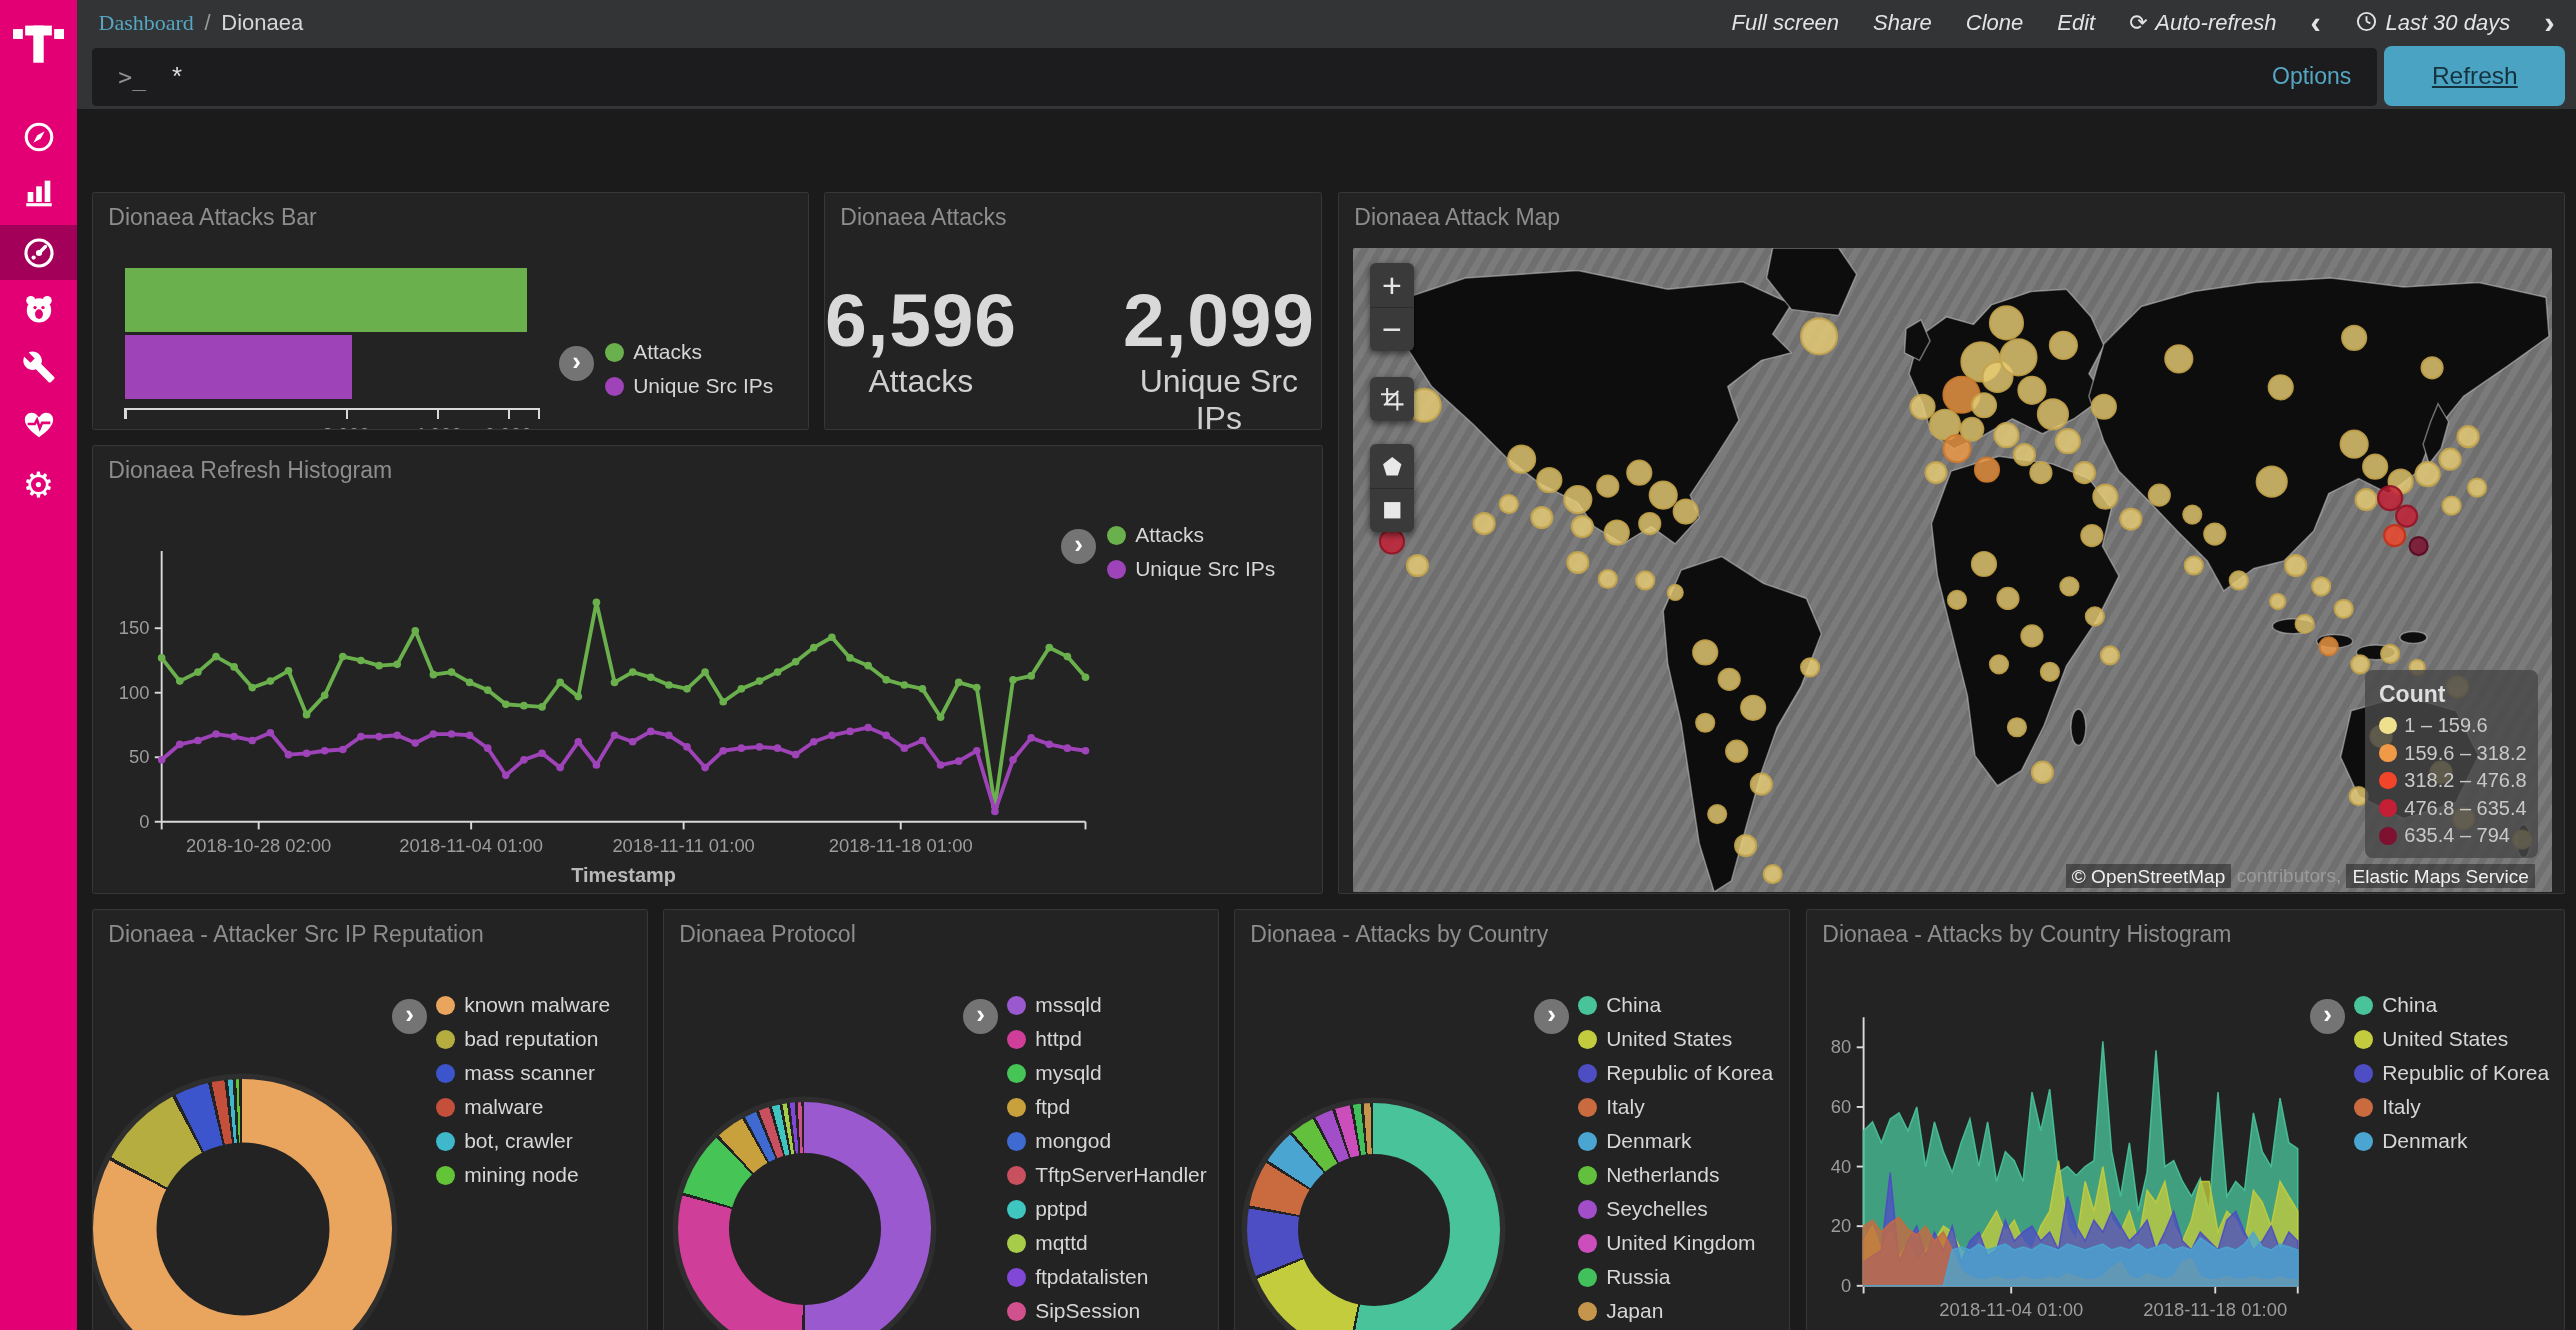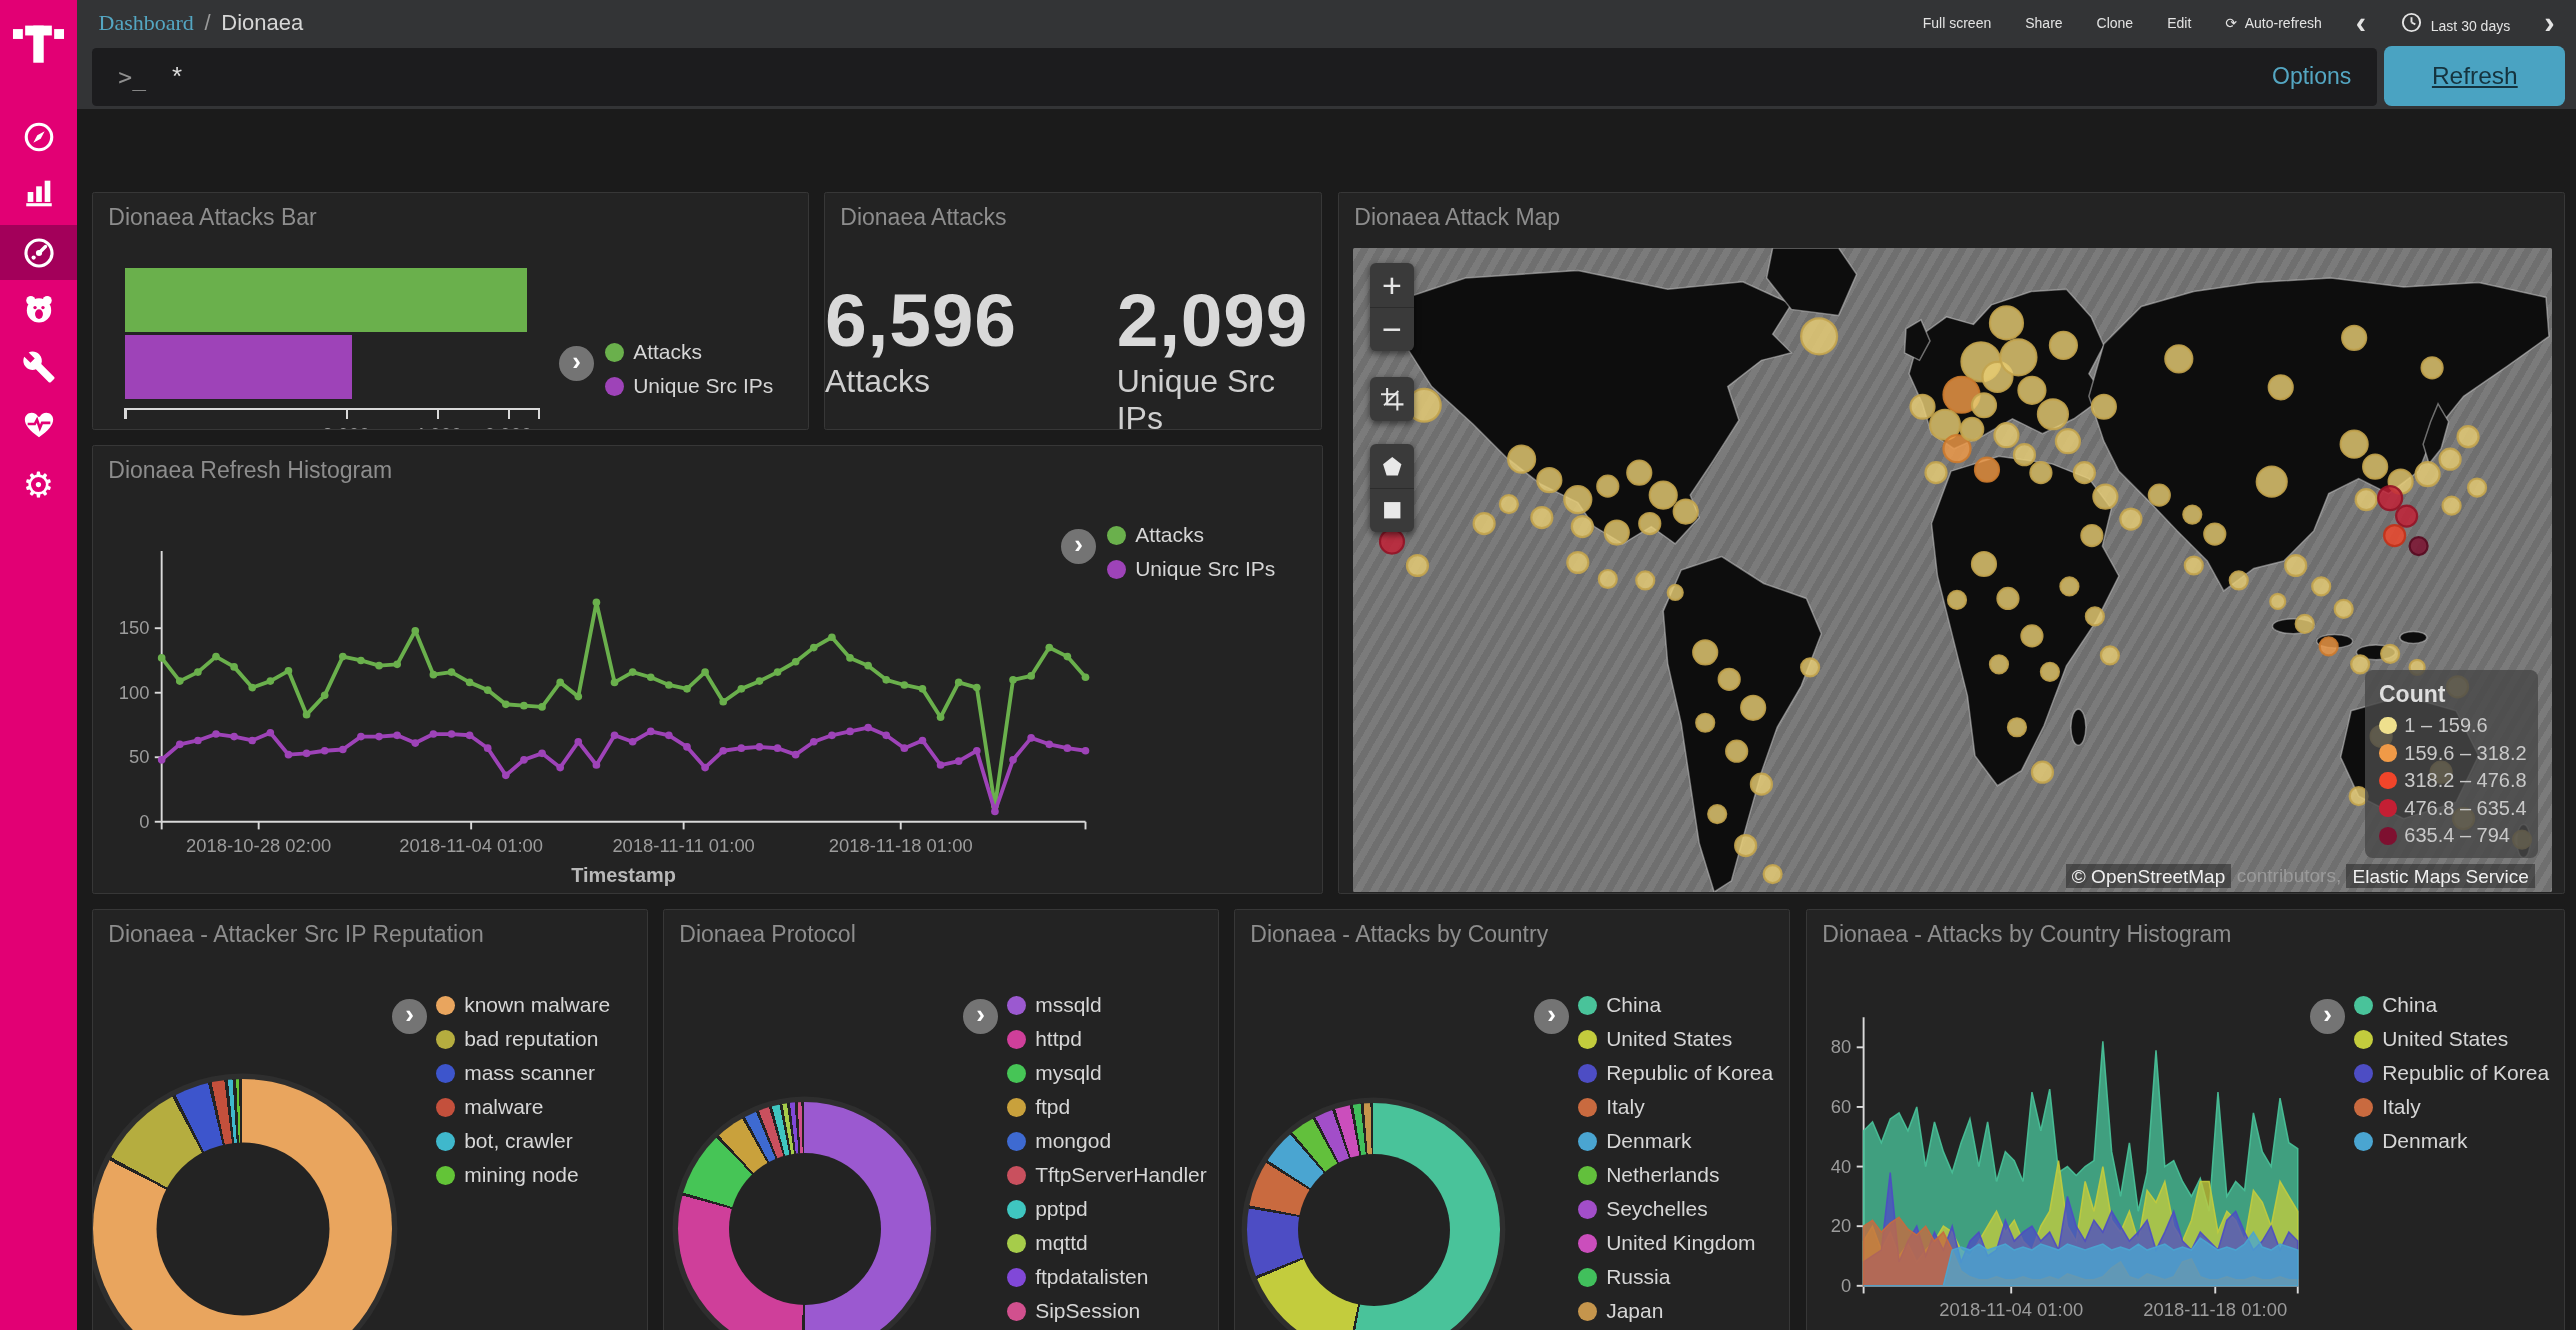--- a/index.html
+++ b/index.html
@@ -15,21 +15,21 @@
   .side-item svg { width:34px; height:34px; }
   .gear-glyph { font-size:35px; color:#fff; line-height:1; }
 
   
   .topnav { position:absolute; left:77px; top:0; width:2499px; height:46px; background:#333436;
     display:flex; align-items:center; padding:0 21.5px; }
   .crumb-root { color:#54a6c2; font-size:22px; cursor:pointer;font-family:Liberation Serif, serif; }
   .crumb-sep { color:#9a9a9a; font-size:22px; margin:0 10.7px; }
   .crumb-cur { color:#d6d6d6; font-size:22px; }
   .nav-right { margin-left:auto; display:flex; align-items:center; gap:34px; }
-  .nav-link { color:#e3e3e3; font-size:14px; cursor:pointer; white-space:nowrap; }
+  .nav-link { color:#e3e3e3; font-size:22px; cursor:pointer; white-space:nowrap;font-style:italic; }
   .nav-ico { display:inline-block; margin-right:7.7px; color:#e3e3e3; }
   .chev { font-size:31px; font-weight:bold; color:#e3e3e3; line-height:0.8; }
   .clock-svg { width:23px; height:23px; vertical-align:-3.1px; margin-right:7.7px; }
 
   .query-row { position:absolute; left:77px; top:46px; width:2499px; height:63px; background:#333436; }
   .query-input { position:absolute; left:15.3px; top:1.5px; width:2285px; height:58px; background:#1c1c1e;
     border-radius:4.6px; display:flex; align-items:center; padding:0 26px; }
   .query-prompt { font-family:"DejaVu Sans Mono","Liberation Mono",monospace; font-size:23px; color:#8f8f8f; margin-right:26px; }
   .query-text { font-size:26px; color:#dcdcdc; }
   .options-link { margin-left:auto; color:#54a6c2; font-size:23px; cursor:pointer; }
@@ -58,21 +58,21 @@
   .legend { position:absolute; display:flex; flex-direction:column; gap:10px; }
   .legend-row { display:flex; align-items:center; cursor:pointer; }
   .legend-dot { width:19px; height:19px; border-radius:50%; margin-right:9.2px; flex:0 0 auto; }
   .legend-label { font-size:21px; color:#d6d6d6; white-space:nowrap; }
   .toggle-circle { position:absolute; width:35px; height:35px; border-radius:50%; background:#747474;
     color:#fff; display:flex; align-items:center; justify-content:center; font-size:26px; font-weight:bold;
     cursor:pointer; line-height:1; padding-bottom:4.6px; }
 
   
   .metric-wrap { position:absolute; left:0; top:84px; width:100%; display:flex; justify-content:center; gap:100px; }
-  .metric { text-align:left; }
+  .metric { text-align:center; }
   .metric-value { font-size:75px; font-weight:bold; color:#d9d9d9; letter-spacing:0.8px; }
   .metric-label { font-size:32px; color:#cfcfcf; margin-top:0px; }
 
   
   .bar-host { position:absolute; left:32px; top:75px; width:460px; height:184px; }
   .hbar { position:absolute; left:0; }
   .bar-axis { position:absolute; left:0; height:2.3px; background:#d9d9d9; }
   .bar-tick { position:absolute; top:0; width:2.3px; height:10.7px; background:#d9d9d9; }
   .bar-ticklabel { position:absolute; font-size:19px; color:#9c9c9c; transform:translateX(-50%); }
 

